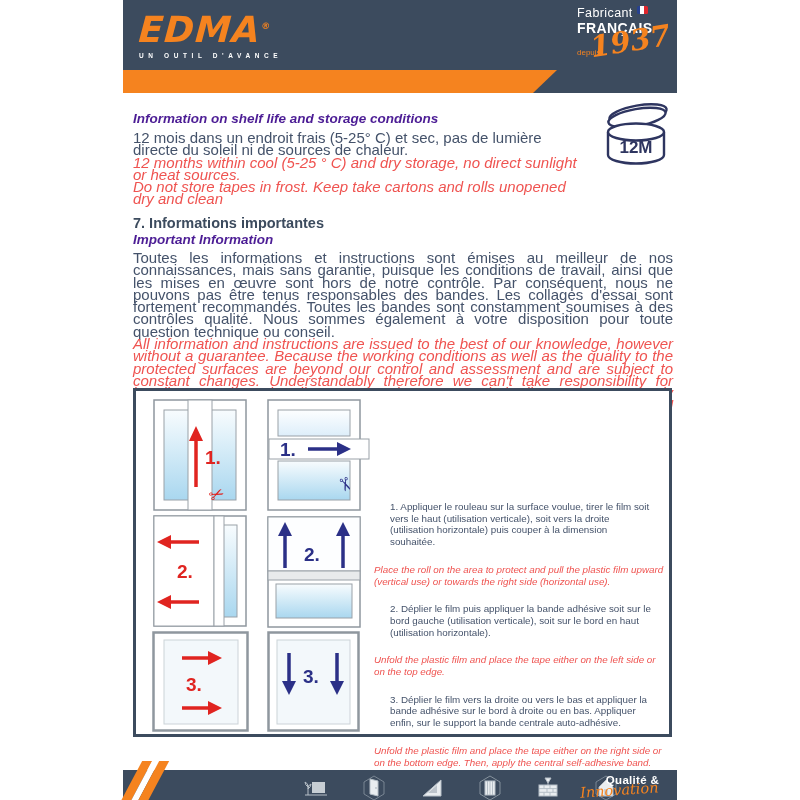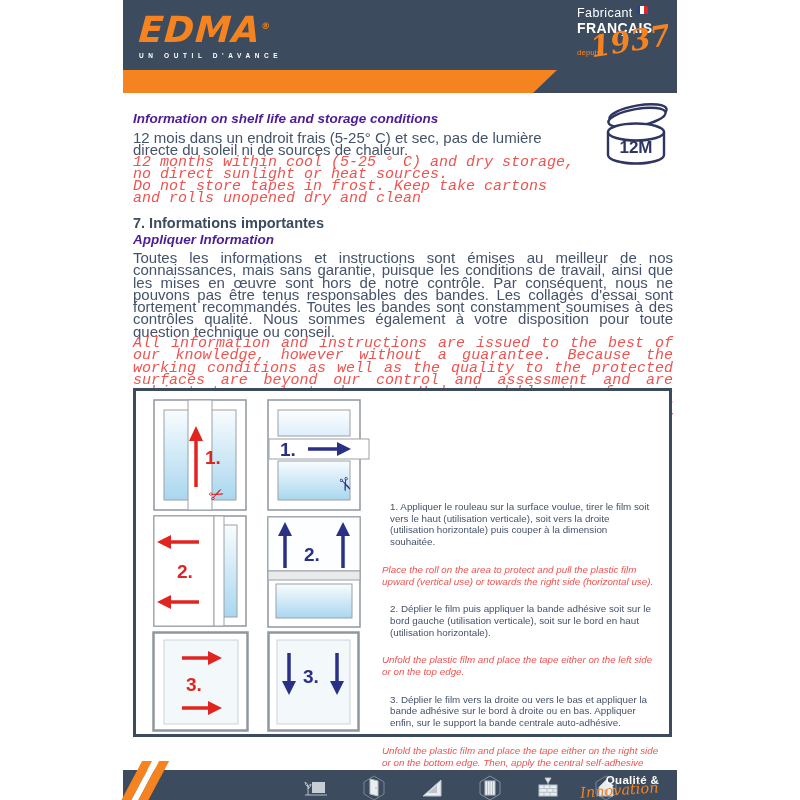--- a/index.html
+++ b/index.html
@@ -24,33 +24,33 @@
   .fab-year { position:absolute; right:-6px; top:18px; color:#f5831f; font-size:29px;
               font-family:"DejaVu Serif", serif; font-style:italic; font-weight:bold; transform:rotate(-9deg); }
   .orange-band { position:absolute; left:0; bottom:0; width:434px; height:23px; background:#f5831f;
                  clip-path:polygon(0 0, 100% 0, calc(100% - 24px) 100%, 0 100%); }
 
   
   .s-title { position:absolute; left:133px; font-size:14.5px; font-weight:bold; color:#3c4b5e; }
   .s-sub   { position:absolute; left:133px; font-size:13.5px; font-weight:bold; font-style:italic; color:#4c1d95; }
   .txtblk  { position:absolute; left:133px; color:#44526a; font-size:15px; line-height:12.3px; }
   .txtblk p { margin:0; }
-  .red-it  { color:#ef5350; font-style:italic;font-family:Liberation Mono, monospace; }
+  .red-it  { color:#ef5350; font-style:italic; }
   .just    { text-align:justify; }
 
   
   .jar { position:absolute; left:599px; top:101px; }
 
   
   .diagram { position:absolute; left:133px; top:388px; width:539px; height:349px;
              border:3px solid #3c4b5e; background:#fff; }
   .win { position:absolute; }
   .instr { position:absolute; left:238px; top:94px; width:293px; font-size:9.8px; line-height:11.7px; }
   .instr .fr { color:#44526a; margin:16px; }
-  .instr .en { color:#ef5350; font-style:italic; margin:8px; }
+  .instr .en { color:#ef5350; font-style:italic; margin:0; }
 
   
   .ftr { position:absolute; left:123px; top:770px; width:554px; height:41px; background:#3c4b5e;
          border-bottom:8px solid #ef4444; }
   .stripes { position:absolute; left:8px; top:-9px; display:flex; }
   .stripes i { display:block; height:42px; transform:skewX(-28deg); }
   .stripes .o { width:10px; background:#f5831f; }
   .stripes .wh { width:7px; background:#ffffff; }
   .trades { position:absolute; left:172px; top:5px; display:flex; gap:17px; }
   .trade { width:41px; text-align:center; }
@@ -109,21 +109,21 @@
 
   <svg class="jar" width="74" height="68" viewBox="0 0 74 68">
     <ellipse cx="39" cy="13" rx="29" ry="8.5" fill="#fff" stroke="#2e3560" stroke-width="2.4" transform="rotate(-10 39 13)"></ellipse>
     <ellipse cx="38" cy="16.5" rx="29" ry="8.5" fill="#fff" stroke="#2e3560" stroke-width="2.4" transform="rotate(-10 38 16.5)"></ellipse>
     <path d="M9 31 L9 54 A28 8.5 0 0 0 65 54 L65 31" fill="#fff" stroke="#2e3560" stroke-width="2.4"></path>
     <ellipse cx="37" cy="31" rx="28" ry="8.5" fill="#fff" stroke="#2e3560" stroke-width="2.4"></ellipse>
     <text x="37" y="52" text-anchor="middle" font-size="17" font-weight="bold" fill="#2e3560">12M</text>
   </svg>
 
   <div class="s-title" style="top:215px;">7. Informations importantes</div>
-  <div class="s-sub" style="top:232px;">Appliquer Information</div>
+  <div class="s-sub" style="top:232px;">Important Information</div>
   <div class="txtblk just" style="top:252px; width:540px;">
     <p>Toutes les informations et instructions sont émises au meilleur de nos connaissances, mais sans garantie, puisque les conditions de travail, ainsi que les mises en œuvre sont hors de notre contrôle. Par conséquent, nous ne pouvons pas être tenus responsables des bandes. Les collages d'essai sont fortement recommandés. Toutes les bandes sont constamment soumises à des contrôles qualité. Nous sommes également à votre disposition pour toute question technique ou conseil.</p>
     <p class="red-it">All information and instructions are issued to the best of our knowledge, however without a guarantee. Because the working conditions as well as the quality to the protected surfaces are beyond our control and assessment and are subject to constant changes. Understandably therefore we can't take responsibility for bonding tapes. Test bonding are strongly recommended. All tapes are constantly subjected to quality controls. We are also at your disposal for any technical questions or advice.</p>
   </div>
 
   <div class="diagram">
 
     <svg class="win" style="left:17px; top:8px;" width="94" height="112" viewBox="0 0 94 112">
       <rect x="1" y="1" width="92" height="110" fill="#fff" stroke="#8f979e" stroke-width="1.5"></rect>
       <rect x="11" y="11" width="72" height="90" fill="url(#gpA)" stroke="#9aa1a8" stroke-width="1"></rect>

